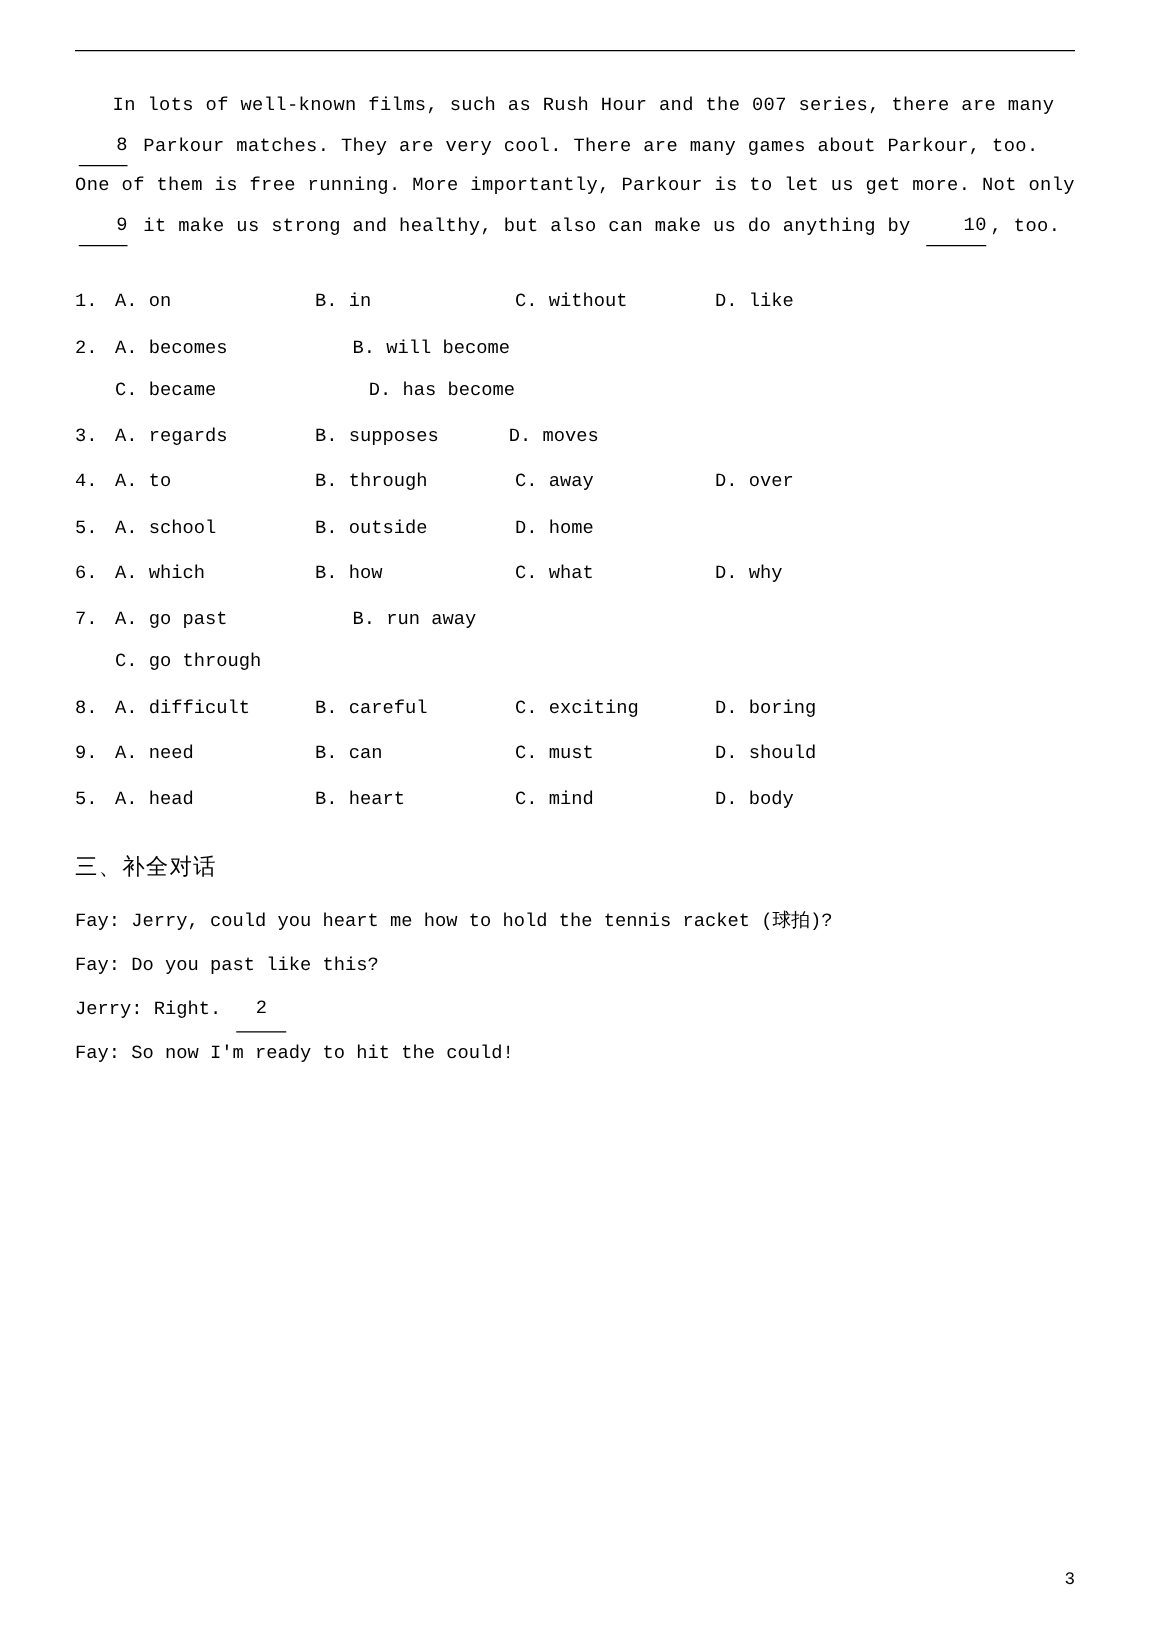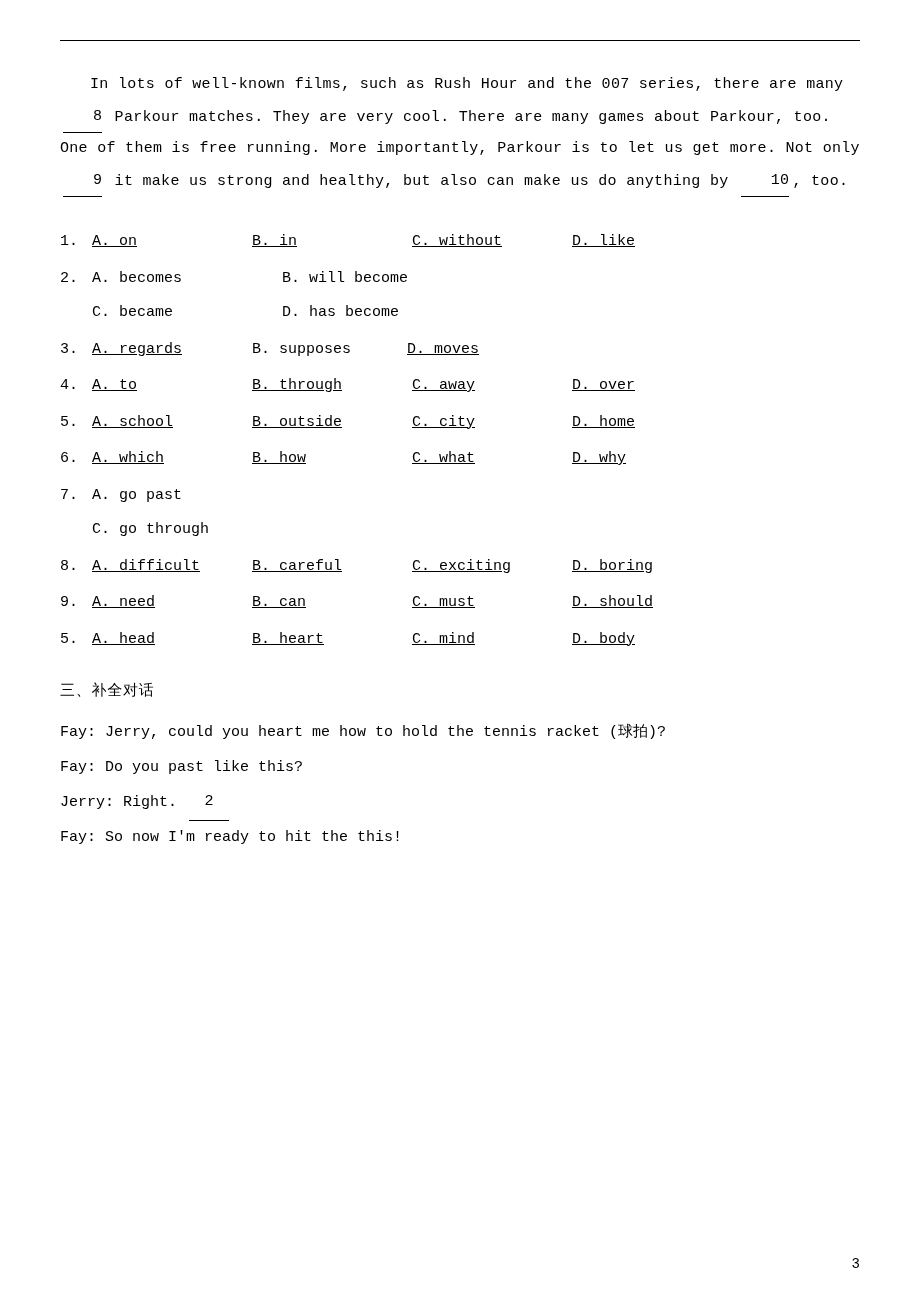--- a/index.html
+++ b/index.html
@@ -61,30 +61,29 @@
     }
 
     .q-num {
       min-width: 32px;
       font-weight: normal;
     }
 
     .opt-block {
       min-width: 160px;
       display: inline-block;
-      text-decoration: underline;
     }
 
     .opt-block-lg {
       min-width: 190px;
       display: inline-block;
     }
 
     .section-title {
-      font-size: 15px;
+      font-size: 18px;
       margin-top: 24px;
       margin-bottom: 16px;
       font-family: 'SimSun', 'STSong', serif;
       letter-spacing: 0.05em;
     }
 
     .dialogue-line {
       line-height: 2.3;
       margin-bottom: 0;
     }
@@ -107,20 +106,21 @@
 
     .q-group {
       margin-bottom: 2px;
     }
 
     .sub-row {
       display: flex;
       align-items: center;
       padding-left: 32px;
       line-height: 2.3;
+      gap: 13px;
     }
   </style>
 </head>
 <body>
 
 <div class="page-container">
 
   <div class="top-line"></div>
 
   <div class="passage">
@@ -168,39 +168,39 @@
         <span class="opt-block">C.&nbsp;away</span>
         <span class="opt-block">D.&nbsp;over</span>
       </div>
     </div>
 
     <div class="q-group">
       <div class="question-row">
         <span class="q-num">5.</span>
         <span class="opt-block">A.&nbsp;school</span>
         <span class="opt-block">B.&nbsp;outside</span>
-        <span class="opt-block">C.&nbsp;city</span>
         <span class="opt-block">D.&nbsp;home</span>
       </div>
     </div>
 
     <div class="q-group">
       <div class="question-row">
         <span class="q-num">6.</span>
         <span class="opt-block">A.&nbsp;which</span>
         <span class="opt-block">B.&nbsp;how</span>
         <span class="opt-block">C.&nbsp;what</span>
         <span class="opt-block">D.&nbsp;why</span>
       </div>
     </div>
 
     <div class="q-group">
       <div class="question-row">
         <span class="q-num">7.</span>
         <span class="opt-block-lg">A.&nbsp;go past</span>
+        <span class="opt-block-lg">B.&nbsp;run away</span>
       </div>
       <div class="sub-row">
         <span class="opt-block-lg">C.&nbsp;go through</span>
       </div>
     </div>
 
     <div class="q-group">
       <div class="question-row">
         <span class="q-num">8.</span>
         <span class="opt-block">A.&nbsp;difficult</span>
@@ -243,20 +243,20 @@
 
     <div class="dialogue-line">
       <span>Fay: Do you past like this?</span>
     </div>
 
     <div class="dialogue-line">
       <span>Jerry: Right.&nbsp;<span class="dialogue-blank">2</span></span>
     </div>
 
     <div class="dialogue-line">
-      <span>Fay: So now I'm ready to hit the this!</span>
+      <span>Fay: So now I'm ready to hit the could!</span>
     </div>
 
   </div>
 
   <div class="page-num">3</div>
 
 </div>
 
 </body></html>

